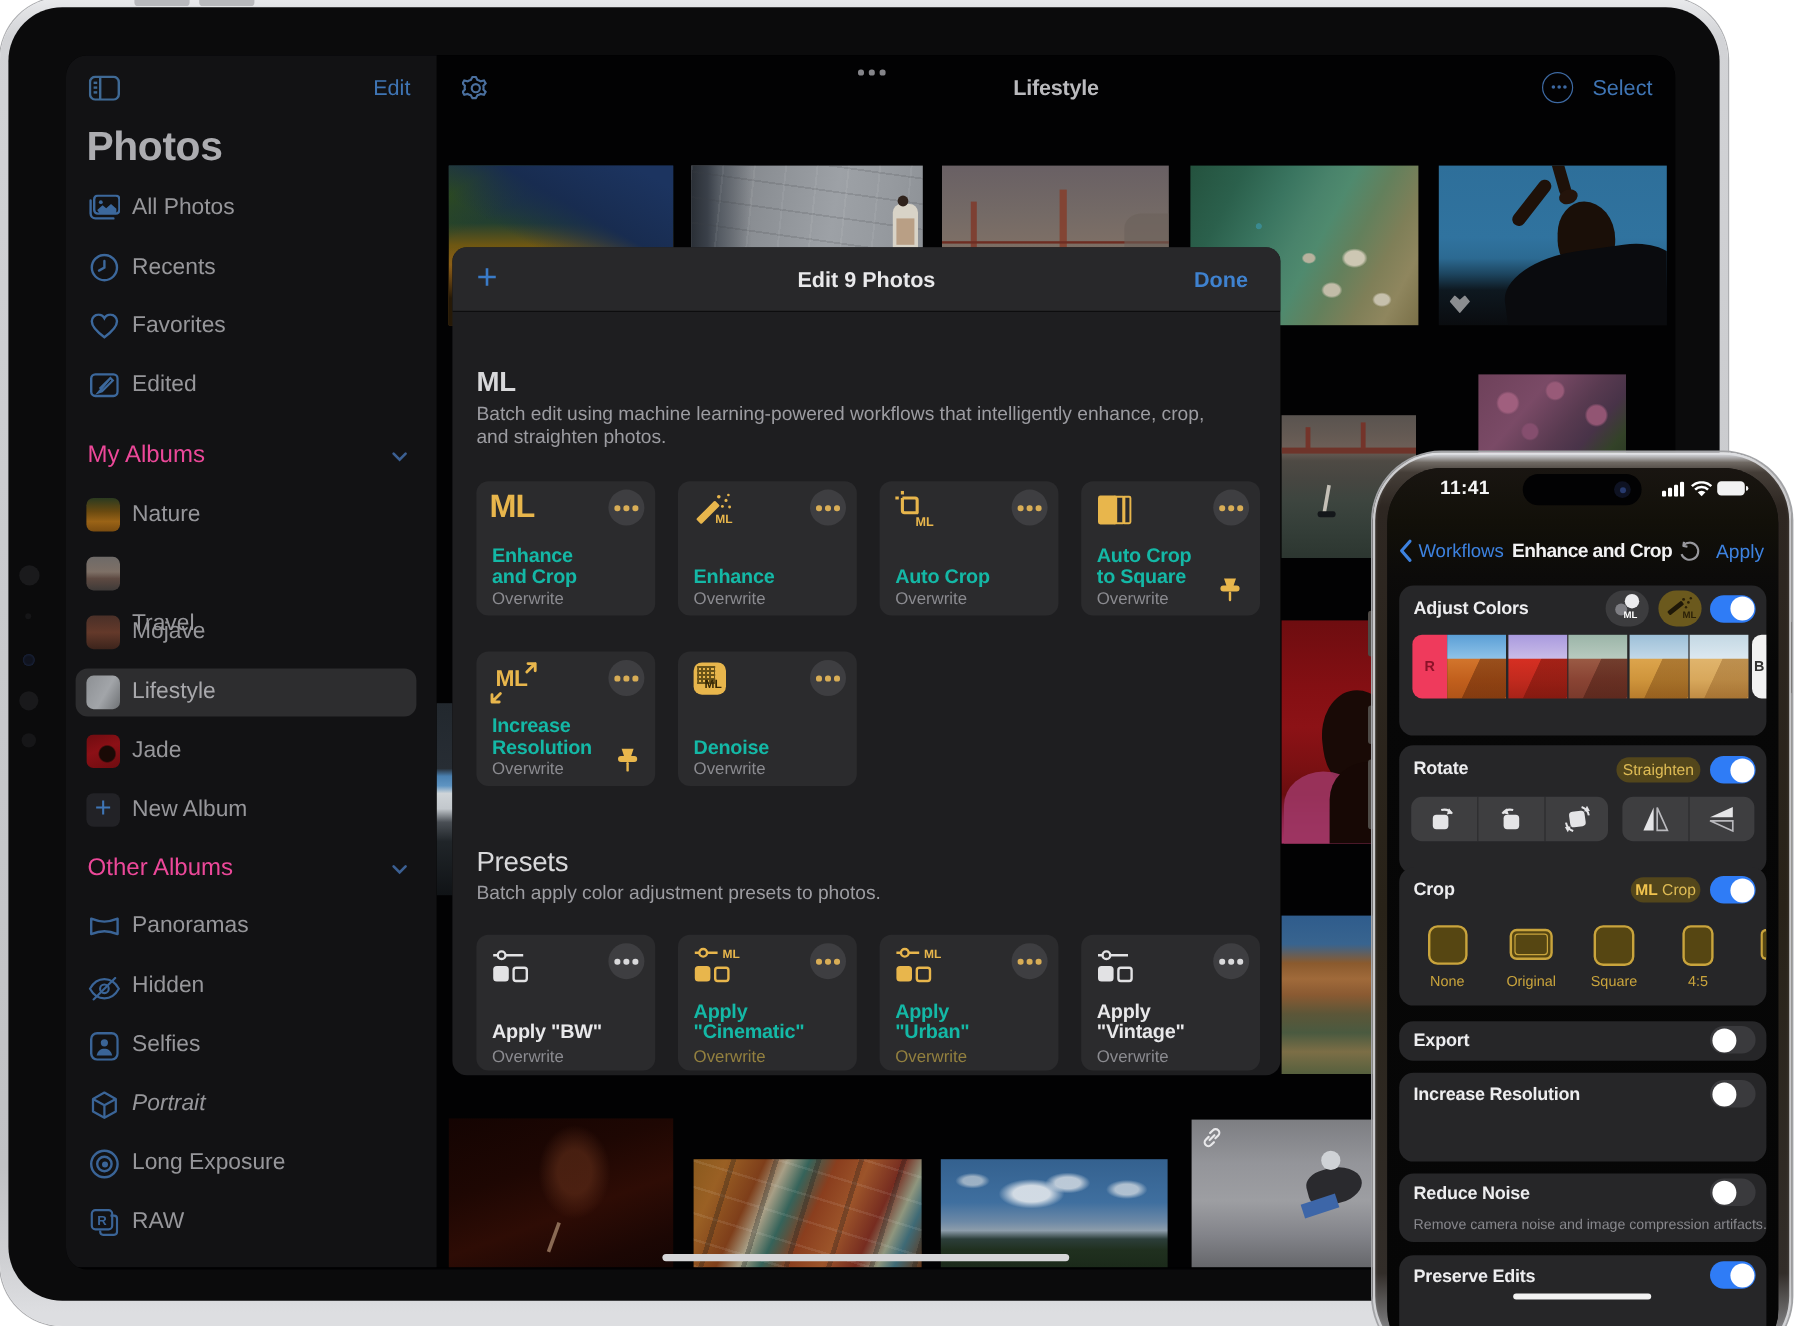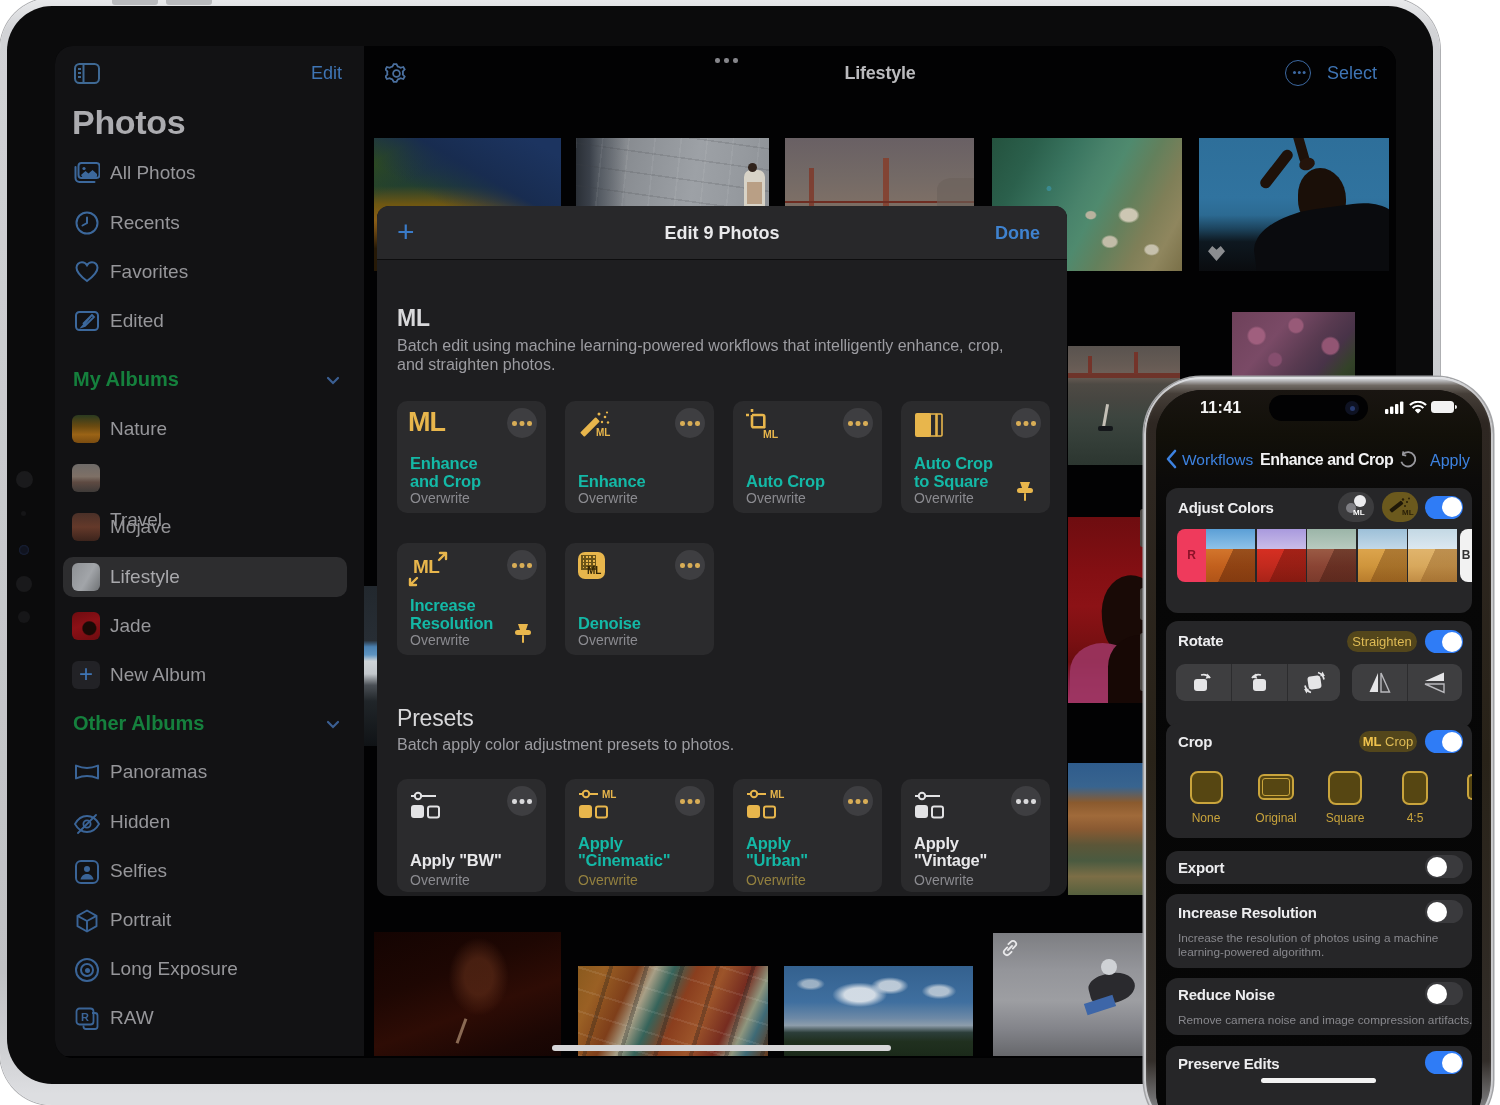--- a/index.html
+++ b/index.html
@@ -15,21 +15,21 @@
     box-shadow:0 0 0 1px #aeafb2;
   }
   #ipad-body { position:absolute; left:7px; top:8px; right:7px; bottom:21px;
     border-radius:45px; background:#0b0b0c; }
   #screen { position:absolute; left:55px; top:46px; width:1341px; height:1012px;
     border-radius:18px; background:#010102; overflow:hidden; }
   
 
   #sidebar { position:absolute; left:0; top:0; width:309px; height:1010px; background:#121214; }
   .sb-label { position:absolute; left:55px; color:#96969a; font-size:19px; white-space:nowrap; }
-  .sb-head  { position:absolute; left:18px; color:#15803d; font-size:20px; font-weight:bold; white-space:nowrap; }
+  .sb-head  { position:absolute; left:18px; color:#ec4899; font-size:20px; font-weight:normal; white-space:nowrap; }
   .sb-chev  { position:absolute; left:271px; width:14px; height:14px; }
   .thumb { position:absolute; left:17px; width:28px; height:28px; border-radius:6px; overflow:hidden; }
 
   .photo { position:absolute; overflow:hidden; }
 
   
   #modal { position:absolute; left:322px; top:160px; width:690px; height:690px;
     border-radius:12px; background:#1e1e20; overflow:hidden; }
   #modal-header { position:absolute; left:0; top:0; width:690px; height:53px; background:#28282a; box-shadow:0 1px 0 rgba(0,0,0,.55); }
   .card { position:absolute; width:149px; height:112px; border-radius:10px; background:#2b2b2d; }
@@ -154,21 +154,21 @@
         <rect x="1" y="1" width="22" height="22" rx="5" fill="none" stroke="#3a6497" stroke-width="2"></rect>
         <circle cx="12" cy="9" r="3" fill="#3a6497"></circle>
         <path d="M5.5 19.5 C6.5 15.5 9 14 12 14 C15 14 17.5 15.5 18.5 19.5 Z" fill="#3a6497"></path>
       </svg>
       <div class="sb-label" style="top:814px;">Selfies</div>
 
       <svg class="abs" style="left:20px;top:863px;" width="24" height="24" viewBox="0 0 24 24">
         <path d="M12 1.5 L21.5 6.8 V17.2 L12 22.5 L2.5 17.2 V6.8 Z" fill="none" stroke="#3a6497" stroke-width="1.9" stroke-linejoin="round"></path>
         <path d="M2.5 6.8 L12 12 L21.5 6.8 M12 12 V22.5" fill="none" stroke="#3a6497" stroke-width="1.9" stroke-linejoin="round"></path>
       </svg>
-      <div class="sb-label" style="top:863px;">Portrait</div>
+      <div class="sb-label" style="top:863px;font-style:italic;">Portrait</div>
 
       <div class="abs" style="left:20px;top:912px;width:24px;height:24px;border-radius:50%;border:2px solid #3a6497;"></div>
       <div class="abs" style="left:25px;top:917px;width:14px;height:14px;border-radius:50%;border:2px solid #3a6497;"></div>
       <div class="abs" style="left:29.5px;top:921.5px;width:5px;height:5px;border-radius:50%;background:#3a6497;"></div>
       <div class="sb-label" style="top:912px;">Long Exposure</div>
 
       <svg class="abs" style="left:20px;top:961px;" width="26" height="24" viewBox="0 0 26 24">
         <path d="M17 6 h3 a2.5 2.5 0 0 1 2.5 2.5 v11 a2.5 2.5 0 0 1 -2.5 2.5 h-9 a2.5 2.5 0 0 1 -2.5 -2.5 v-1" fill="none" stroke="#3a6497" stroke-width="1.8"></path>
         <rect x="1.5" y="1.5" width="17" height="16" rx="3" fill="none" stroke="#3a6497" stroke-width="1.8"></rect>
         <text x="6" y="14" font-size="11" font-weight="bold" fill="#3a6497" font-family="Liberation Sans">R</text>
@@ -576,21 +576,20 @@
       <div class="toggle off" style="top:4px;">
           <div class="knob"></div>
         </div>
     </div>
 
     <div class="pcard" style="top:504px;height:74px;">
       <div class="ptitle" style="top:10px;">Increase Resolution</div>
       <div class="toggle off" style="top:6px;">
           <div class="knob"></div>
         </div>
-      <div class="pdesc" style="top:38px;">Increase the resolution of photos using a machine<br>learning-powered algorithm.</div>
     </div>
 
     <div class="pcard" style="top:588px;height:57px;">
       <div class="ptitle" style="top:8px;">Reduce Noise</div>
       <div class="toggle off" style="top:4px;">
           <div class="knob"></div>
         </div>
       <div class="pdesc" style="top:36px;">Remove camera noise and image compression artifacts.</div>
     </div>
 

